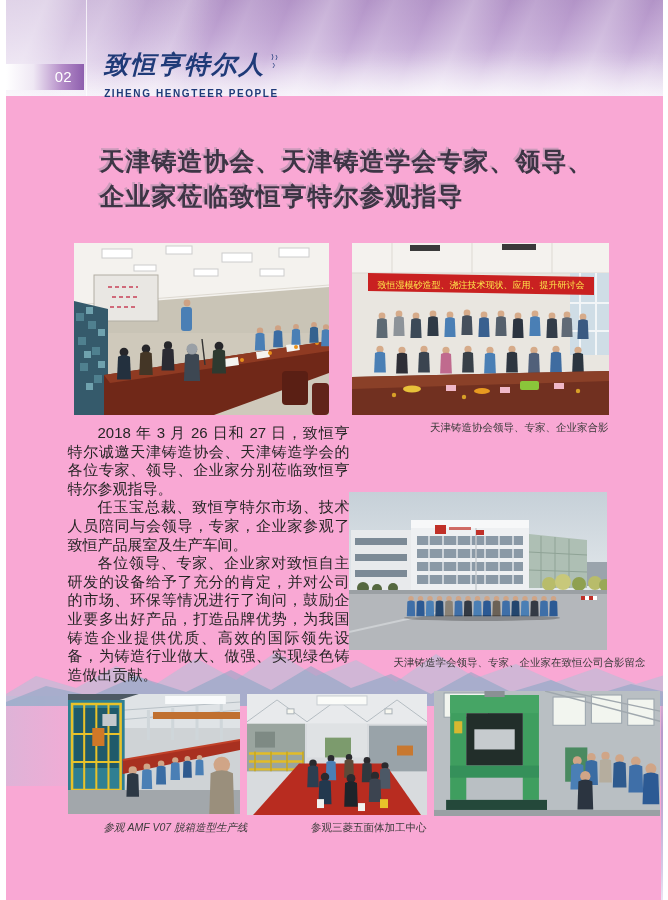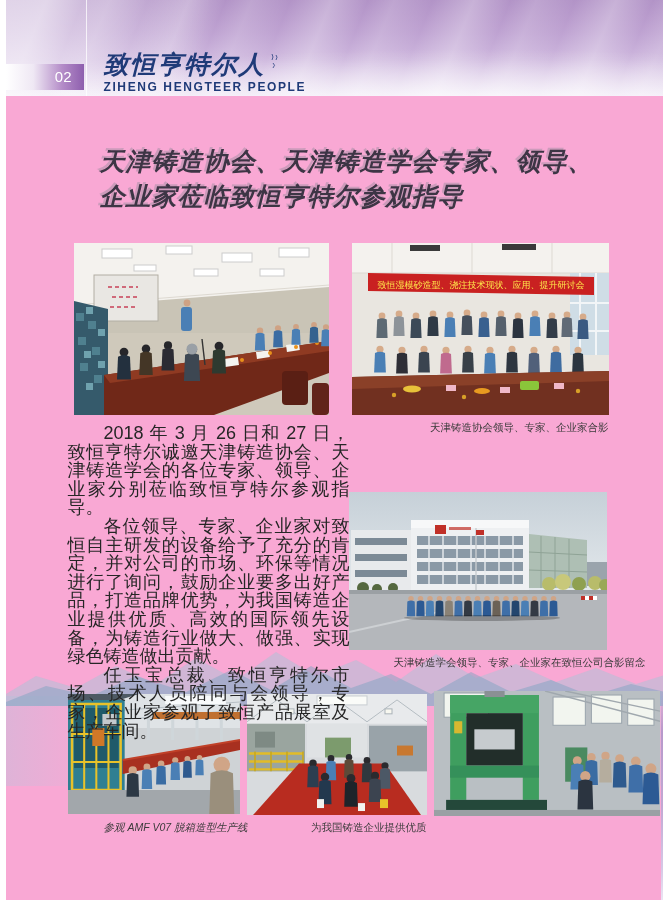--- a/index.html
+++ b/index.html
@@ -14,29 +14,29 @@
       linear-gradient(180deg,#b293c7 0%,#bfa3d2 35%,#cdb6dd 62%,#e2d4ec 85%,#f0e9f6 100%);}
   .header-divider{position:absolute;left:80px;top:0;width:1px;height:96px;background:rgba(255,255,255,.75);}
   .page-number-bar{position:absolute;left:0;top:64px;width:78px;height:26px;
     background:linear-gradient(90deg,#ffffff 0%,#efe8f4 35%,#b48cc8 72%,#8e5fae 100%);
     color:#fff;font-size:15px;line-height:26px;text-align:right;padding:0;}
   .page-number-bar span{display:block;padding-right:12px;}
   .logo{position:absolute;left:98px;top:52px;color:#1f3a78;text-align:center;}
   .logo-row{display:flex;align-items:flex-start;gap:4px;}
   .logo-title{font-family:"Liberation Serif",serif;font-style:italic;font-weight:bold;
     font-size:25px;letter-spacing:2px;line-height:26px;}
-  .logo-sub{font-size:12px;font-weight:bold;letter-spacing:1.6px;margin-top:2px;}
+  .logo-sub{font-size:10px;font-weight:bold;letter-spacing:1.6px;margin-top:10px;}
   
   .headline{position:absolute;left:94px;top:144px;width:540px;margin:0;z-index:3;
     font-size:25px;font-weight:bold;line-height:35px;letter-spacing:1px;color:#3d3545;
     text-shadow:-2px -2px 0 rgba(150,140,158,.45);}
-  .headline .hl{display:block;font-style:italic;}
+  .headline .hl{display:block;}
   
   .body-col{position:absolute;left:62px;top:424px;width:282px;z-index:3;
-    font-size:18px;line-height:18.6px;color:#262626;text-align:justify;}
+    font-size:15px;line-height:18.6px;color:#262626;text-align:justify;}
   .body-col p{margin:0;text-indent:2em;}
   
   .photo{position:absolute;overflow:hidden;z-index:2;background:#ddd;}
   .photo svg{display:block;width:100%;height:100%;}
   .p-meeting{left:68px;top:243px;width:255px;height:172px;}
   .p-group{left:346px;top:243px;width:257px;height:172px;}
   .p-building{left:343px;top:492px;width:258px;height:158px;}
   .p-f1{left:62px;top:694px;width:172px;height:120px;}
   .p-f2{left:241px;top:694px;width:180px;height:121px;}
   .p-f3{left:428px;top:691px;width:226px;height:125px;}
@@ -289,22 +289,22 @@
         <use href="#m3f" transform="translate(195,117) scale(.8)" fill="#3f6fa8"></use>
         <use href="#m3f" transform="translate(204.5,117) scale(.8)" fill="#2c5a94"></use>
       </g>
       <ellipse cx="133" cy="126" rx="78" ry="3" fill="#9298." opacity=".25"></ellipse>
     </svg>
   </div>
   <div class="caption cap-building">天津铸造学会领导、专家、企业家在致恒公司合影留念</div>
 
   <div class="body-col">
     <p>2018 年 3 月 26 日和 27 日，致恒亨特尔诚邀天津铸造协会、天津铸造学会的各位专家、领导、企业家分别莅临致恒亨特尔参观指导。</p>
+    <p>任玉宝总裁、致恒亨特尔市场、技术人员陪同与会领导，专家，企业家参观了致恒产品展室及生产车间。</p>
     <p>各位领导、专家、企业家对致恒自主研发的设备给予了充分的肯定，并对公司的市场、环保等情况进行了询问，鼓励企业要多出好产品，打造品牌优势，为我国铸造企业提供优质、高效的国际领先设备，为铸造行业做大、做强、实现绿色铸造做出贡献。</p>
-    <p>任玉宝总裁、致恒亨特尔市场、技术人员陪同与会领导，专家，企业家参观了致恒产品展室及生产车间。</p>
   </div>
 
   <svg class="mountains" viewBox="0 0 668 70" preserveAspectRatio="none">
     <path d="M0,58 L30,40 L70,52 L110,30 L150,48 L190,22 L230,44 L270,16 L310,40 L350,24 L390,46 L430,18 L470,42 L510,28 L550,46 L590,32 L630,48 L668,36 L668,70 L0,70 Z" fill="#a9c4d8" opacity=".5"></path>
     <path d="M0,66 L40,50 L85,60 L130,40 L180,56 L225,34 L265,54 L305,30 L345,52 L385,38 L425,58 L465,36 L505,56 L545,44 L585,60 L625,48 L668,58 L668,70 L0,70 Z" fill="#7fa3c2" opacity=".5"></path>
   </svg>
   <div class="haze-band"></div>
 
   <div class="photo p-f1">
     <svg viewBox="0 0 170 120" preserveAspectRatio="none">
@@ -377,21 +377,21 @@
       <use href="#m5b" transform="translate(120,80)" fill="#30383e"></use>
       <use href="#m5b" transform="translate(138,86) scale(1.05)" fill="#4c5866"></use>
       <use href="#m5b" transform="translate(78,100) scale(1.25)" fill="#23384e"></use>
       <use href="#m5b" transform="translate(104,102) scale(1.3)" fill="#1e242a"></use>
       <use href="#m5b" transform="translate(128,98) scale(1.2)" fill="#3c4450"></use>
       <rect x="70" y="106" width="7" height="9" fill="#f2f2ee"></rect>
       <rect x="133" y="106" width="8" height="9" fill="#e8c22a"></rect>
       <rect x="111" y="110" width="7" height="8" fill="#f2f2ee"></rect>
     </svg>
   </div>
-  <div class="caption cap-f2">为我国铸造企业提供优质</div>
+  <div class="caption cap-f2">参观三菱五面体加工中心</div>
 
   <div class="photo p-f3">
     <svg viewBox="0 0 224 124" preserveAspectRatio="none">
       <defs>
           <g id="m6f">
             <circle cx="0" cy="-13" r="3.4" fill="#d0a587"></circle>
             <path d="M-4.6,-9.5 Q0,-12 4.6,-9.5 L5.2,9 L-5.2,9 Z"></path>
           </g>
         </defs>
       <rect x="0" y="0" width="224" height="124" fill="#b9bfc3"></rect>

